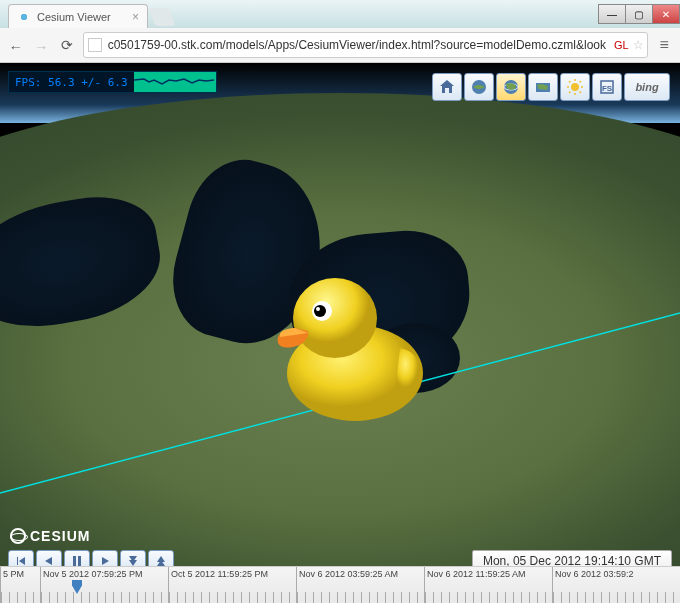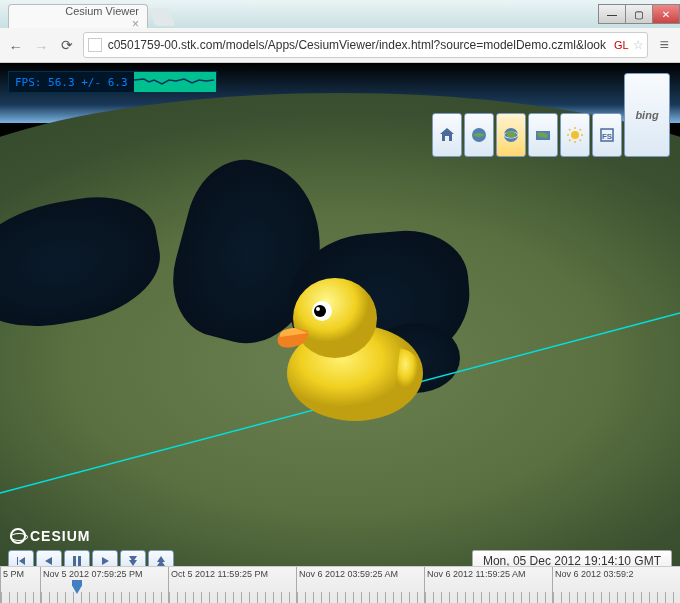--- a/index.html
+++ b/index.html
@@ -1,21 +1,21 @@
 <!DOCTYPE html>
 <html><head>
 <meta charset="utf-8">
 <style>
 * { margin: 0; padding: 0; box-sizing: border-box; }
 body { font-family: 'Segoe UI', Tahoma, sans-serif; background: #a8d8dc; width: 680px; height: 603px; overflow: hidden; position: relative; }
 
 
 .browser-chrome { background: linear-gradient(#f5f5f5, #e8e8e8); border-bottom: 1px solid #ccc; }
 .title-bar { display: flex; align-items: center; height: 28px; background: linear-gradient(#eaf4f5, #c8e0e2); position: relative; }
-.tab { display: flex; align-items: flex-end; background: #f9f9f9; border: 1px solid #bbb; border-bottom: none; border-radius: 4px 4px 0 0; height: 24px; margin-left: 8px; margin-top: 4px; padding: 0 8px; min-width: 140px; font-size: 11px; color: #555; flex-direction: column; }
+.tab { display: flex; align-items: center; background: #f9f9f9; border: 1px solid #bbb; border-bottom: none; border-radius: 4px 4px 0 0; height: 24px; margin-left: 8px; margin-top: 4px; padding: 8px 8px; min-width: 140px; font-size: 11px; color: #555; }
 .tab-favicon { width: 14px; height: 14px; background: radial-gradient(circle, #5bb3e0 30%, transparent 30%); margin-right: 6px; }
 .tab-close { margin-left: auto; color: #999; font-size: 12px; cursor: pointer; }
 .new-tab { width: 20px; height: 18px; margin-left: 4px; margin-top: 6px; background: #e0e8e9; border-radius: 2px; transform: skewX(20deg); }
 .window-controls { margin-left: auto; display: flex; }
 .win-btn { width: 28px; height: 20px; border: 1px solid #888; margin-left: -1px; display: flex; align-items: center; justify-content: center; font-size: 10px; background: linear-gradient(#f0f0f0,#d0d0d0); }
 .win-btn.close { background: linear-gradient(#e88,#c44); color: #fff; }
 
 .nav-bar { display: flex; align-items: center; height: 34px; padding: 0 6px; gap: 6px; background: #f5f5f5; }
 .nav-btn { width: 22px; height: 22px; display: flex; align-items: center; justify-content: center; color: #555; font-size: 14px; cursor: pointer; }
 .nav-btn.disabled { color: #bbb; }
@@ -42,21 +42,21 @@
 .duck { position: absolute; top: 190px; left: 260px; width: 180px; height: 180px; }
 
 
 .fps { position: absolute; top: 8px; left: 8px; display: flex; align-items: center; background: #001528; border: 1px solid #003050; height: 22px; font-family: monospace; font-size: 11px; }
 .fps-text { padding: 0 6px; color: #0080ff; }
 .fps-graph { width: 82px; height: 20px; background: #00c090; position: relative; overflow: hidden; }
 .fps-graph svg { position: absolute; top: 0; left: 0; }
 
 
 .toolbar { position: absolute; top: 10px; right: 10px; display: flex; gap: 2px; }
-.tool { width: 30px; height: 44px; background: linear-gradient(#f8fbfe,#dce8f4); border: 1px solid #7a9ac0; border-radius: 3px; display: flex; align-items: center; justify-content: center; cursor: pointer; margin-top: 40px; }
+.tool { width: 30px; height: 28px; background: linear-gradient(#f8fbfe,#dce8f4); border: 1px solid #7a9ac0; border-radius: 3px; display: flex; align-items: center; justify-content: center; cursor: pointer; }
 .tool.active { background: linear-gradient(#fff4d0,#ffd870); }
 .tool svg { width: 18px; height: 18px; }
 .bing { width: 46px; background: linear-gradient(#f8fbfe,#dce8f4); border: 1px solid #7a9ac0; border-radius: 3px; display: flex; align-items: center; justify-content: center; font-size: 11px; font-style: italic; color: #666; font-weight: bold; cursor: pointer; }
 
 
 .logo { position: absolute; bottom: 60px; left: 10px; display: flex; align-items: center; gap: 4px; color: #fff; font-size: 14px; font-weight: bold; letter-spacing: 1px; }
 .logo-icon { width: 16px; height: 16px; border: 2px solid #fff; border-radius: 50%; position: relative; }
 .logo-icon::after { content: ''; position: absolute; top: 3px; left: -2px; width: 16px; height: 6px; border: 1.5px solid #fff; border-radius: 50%; }
 
 

